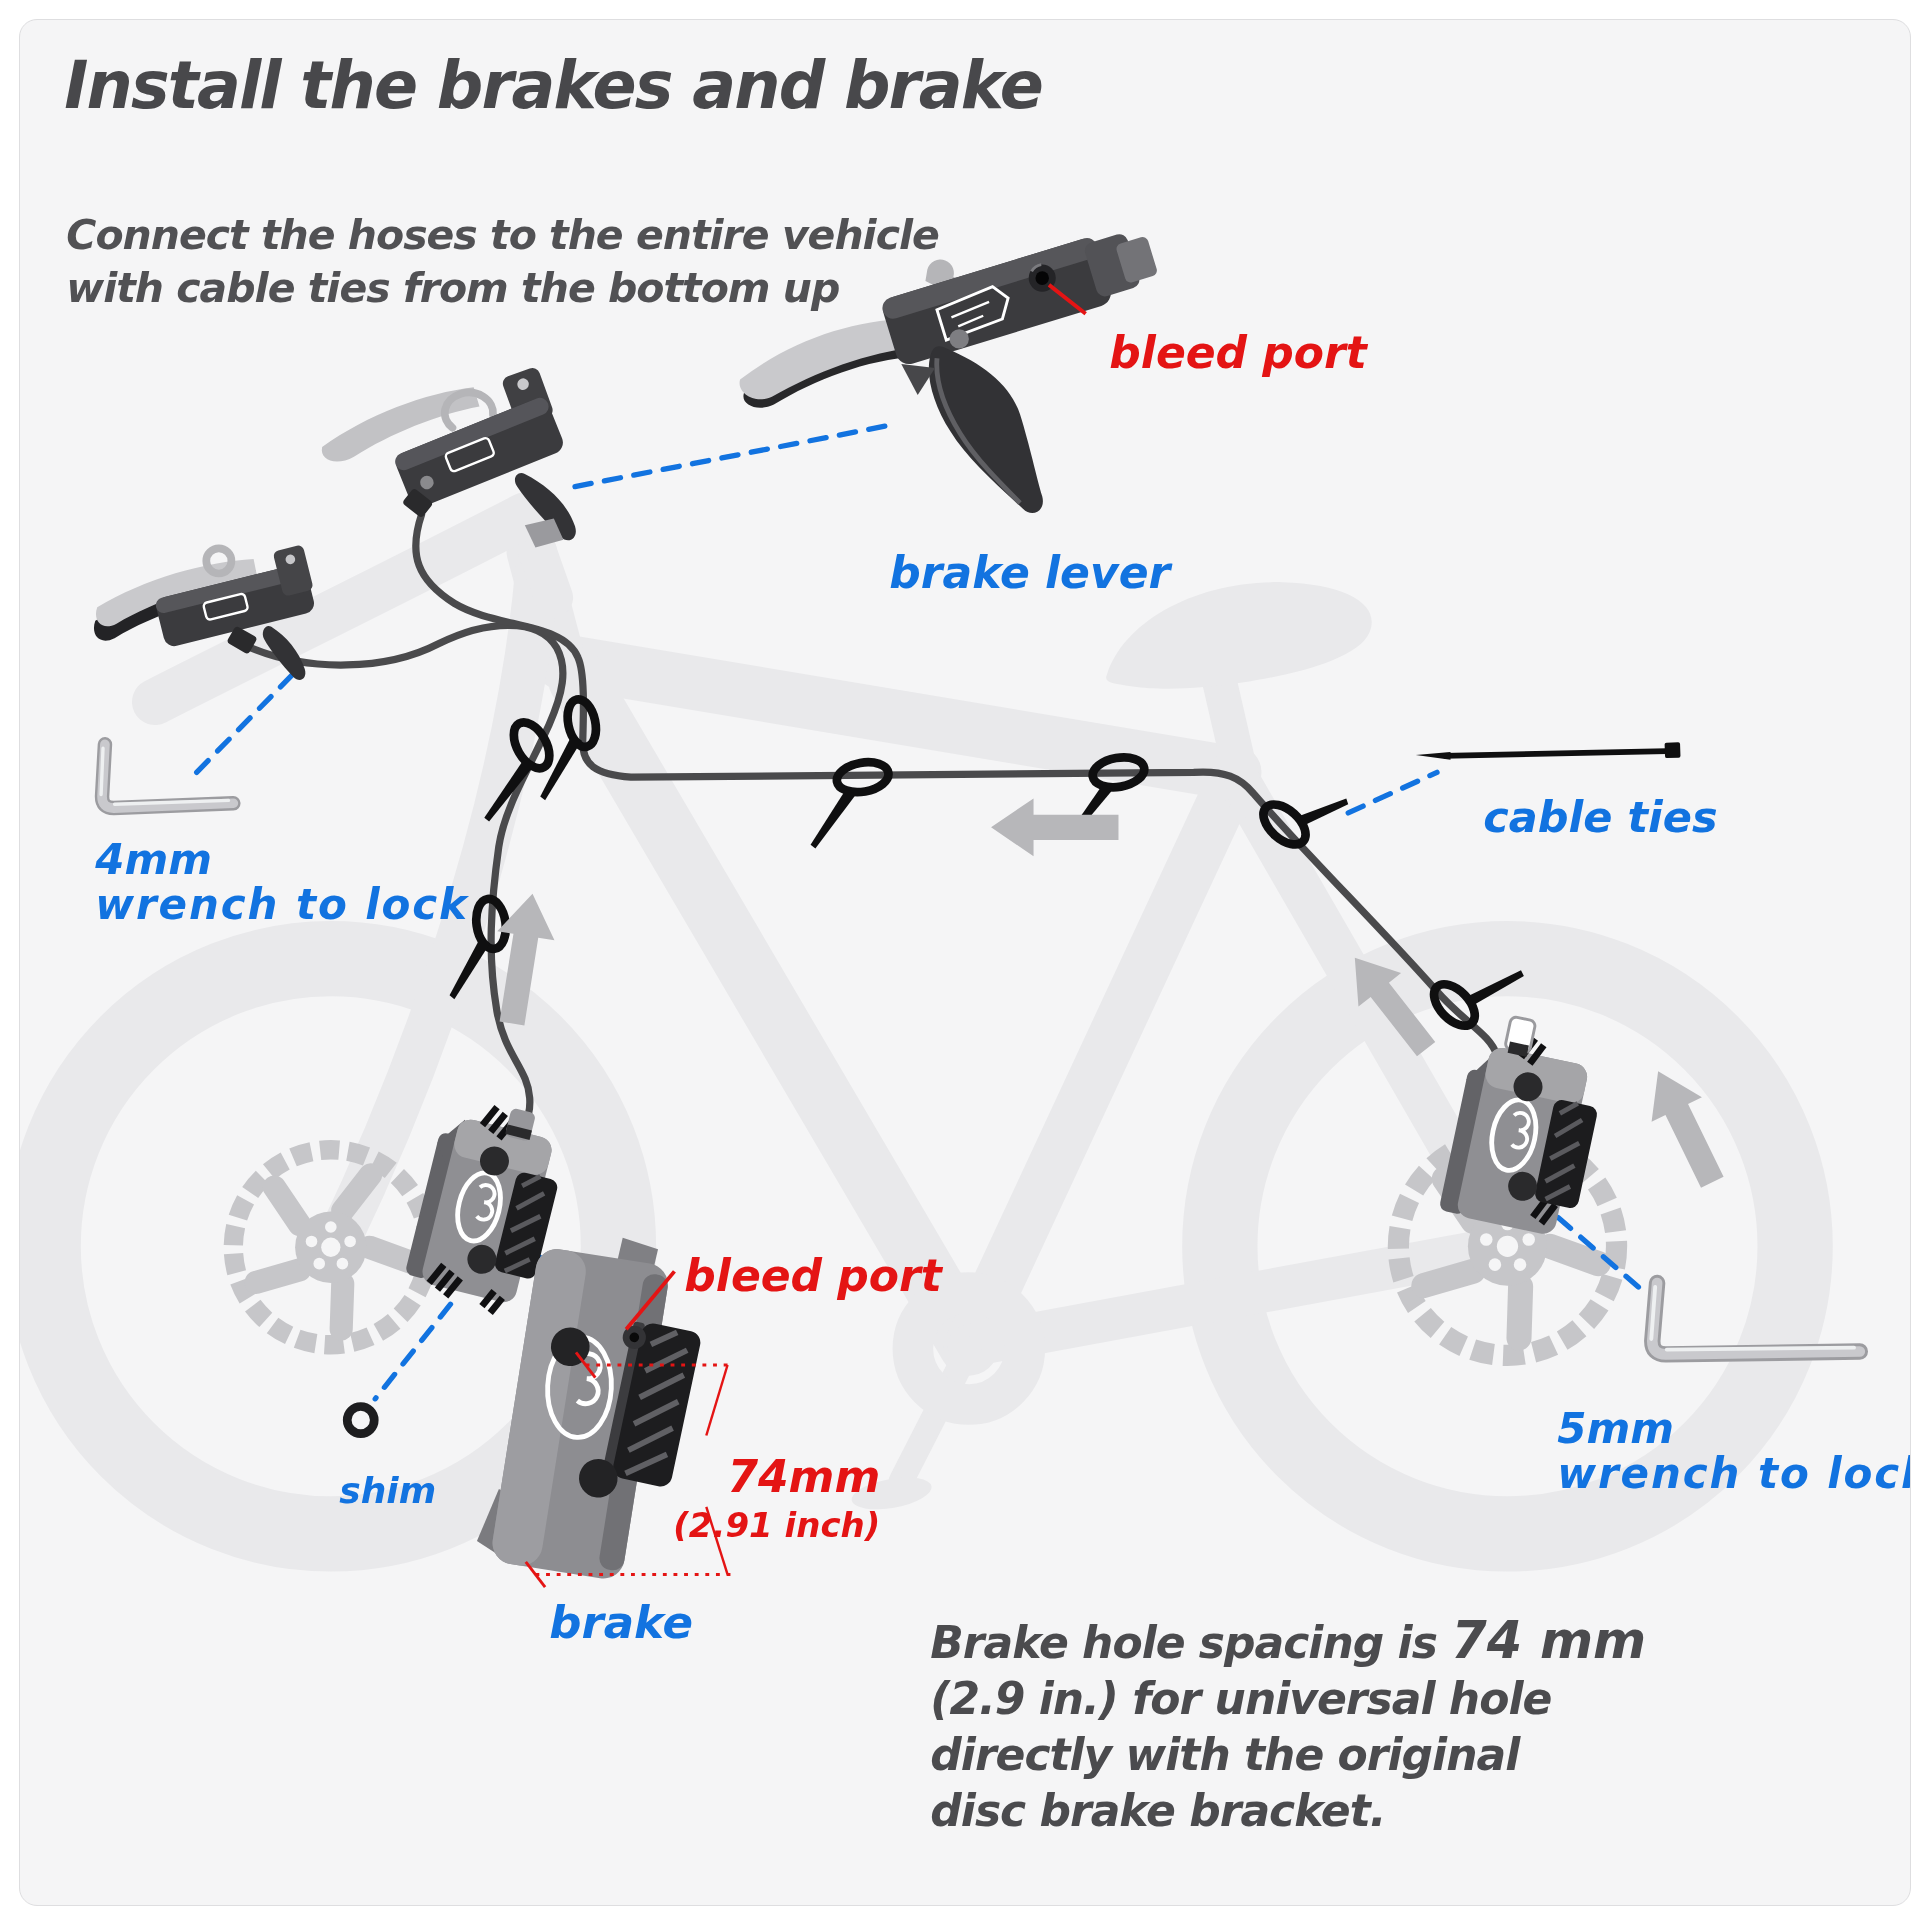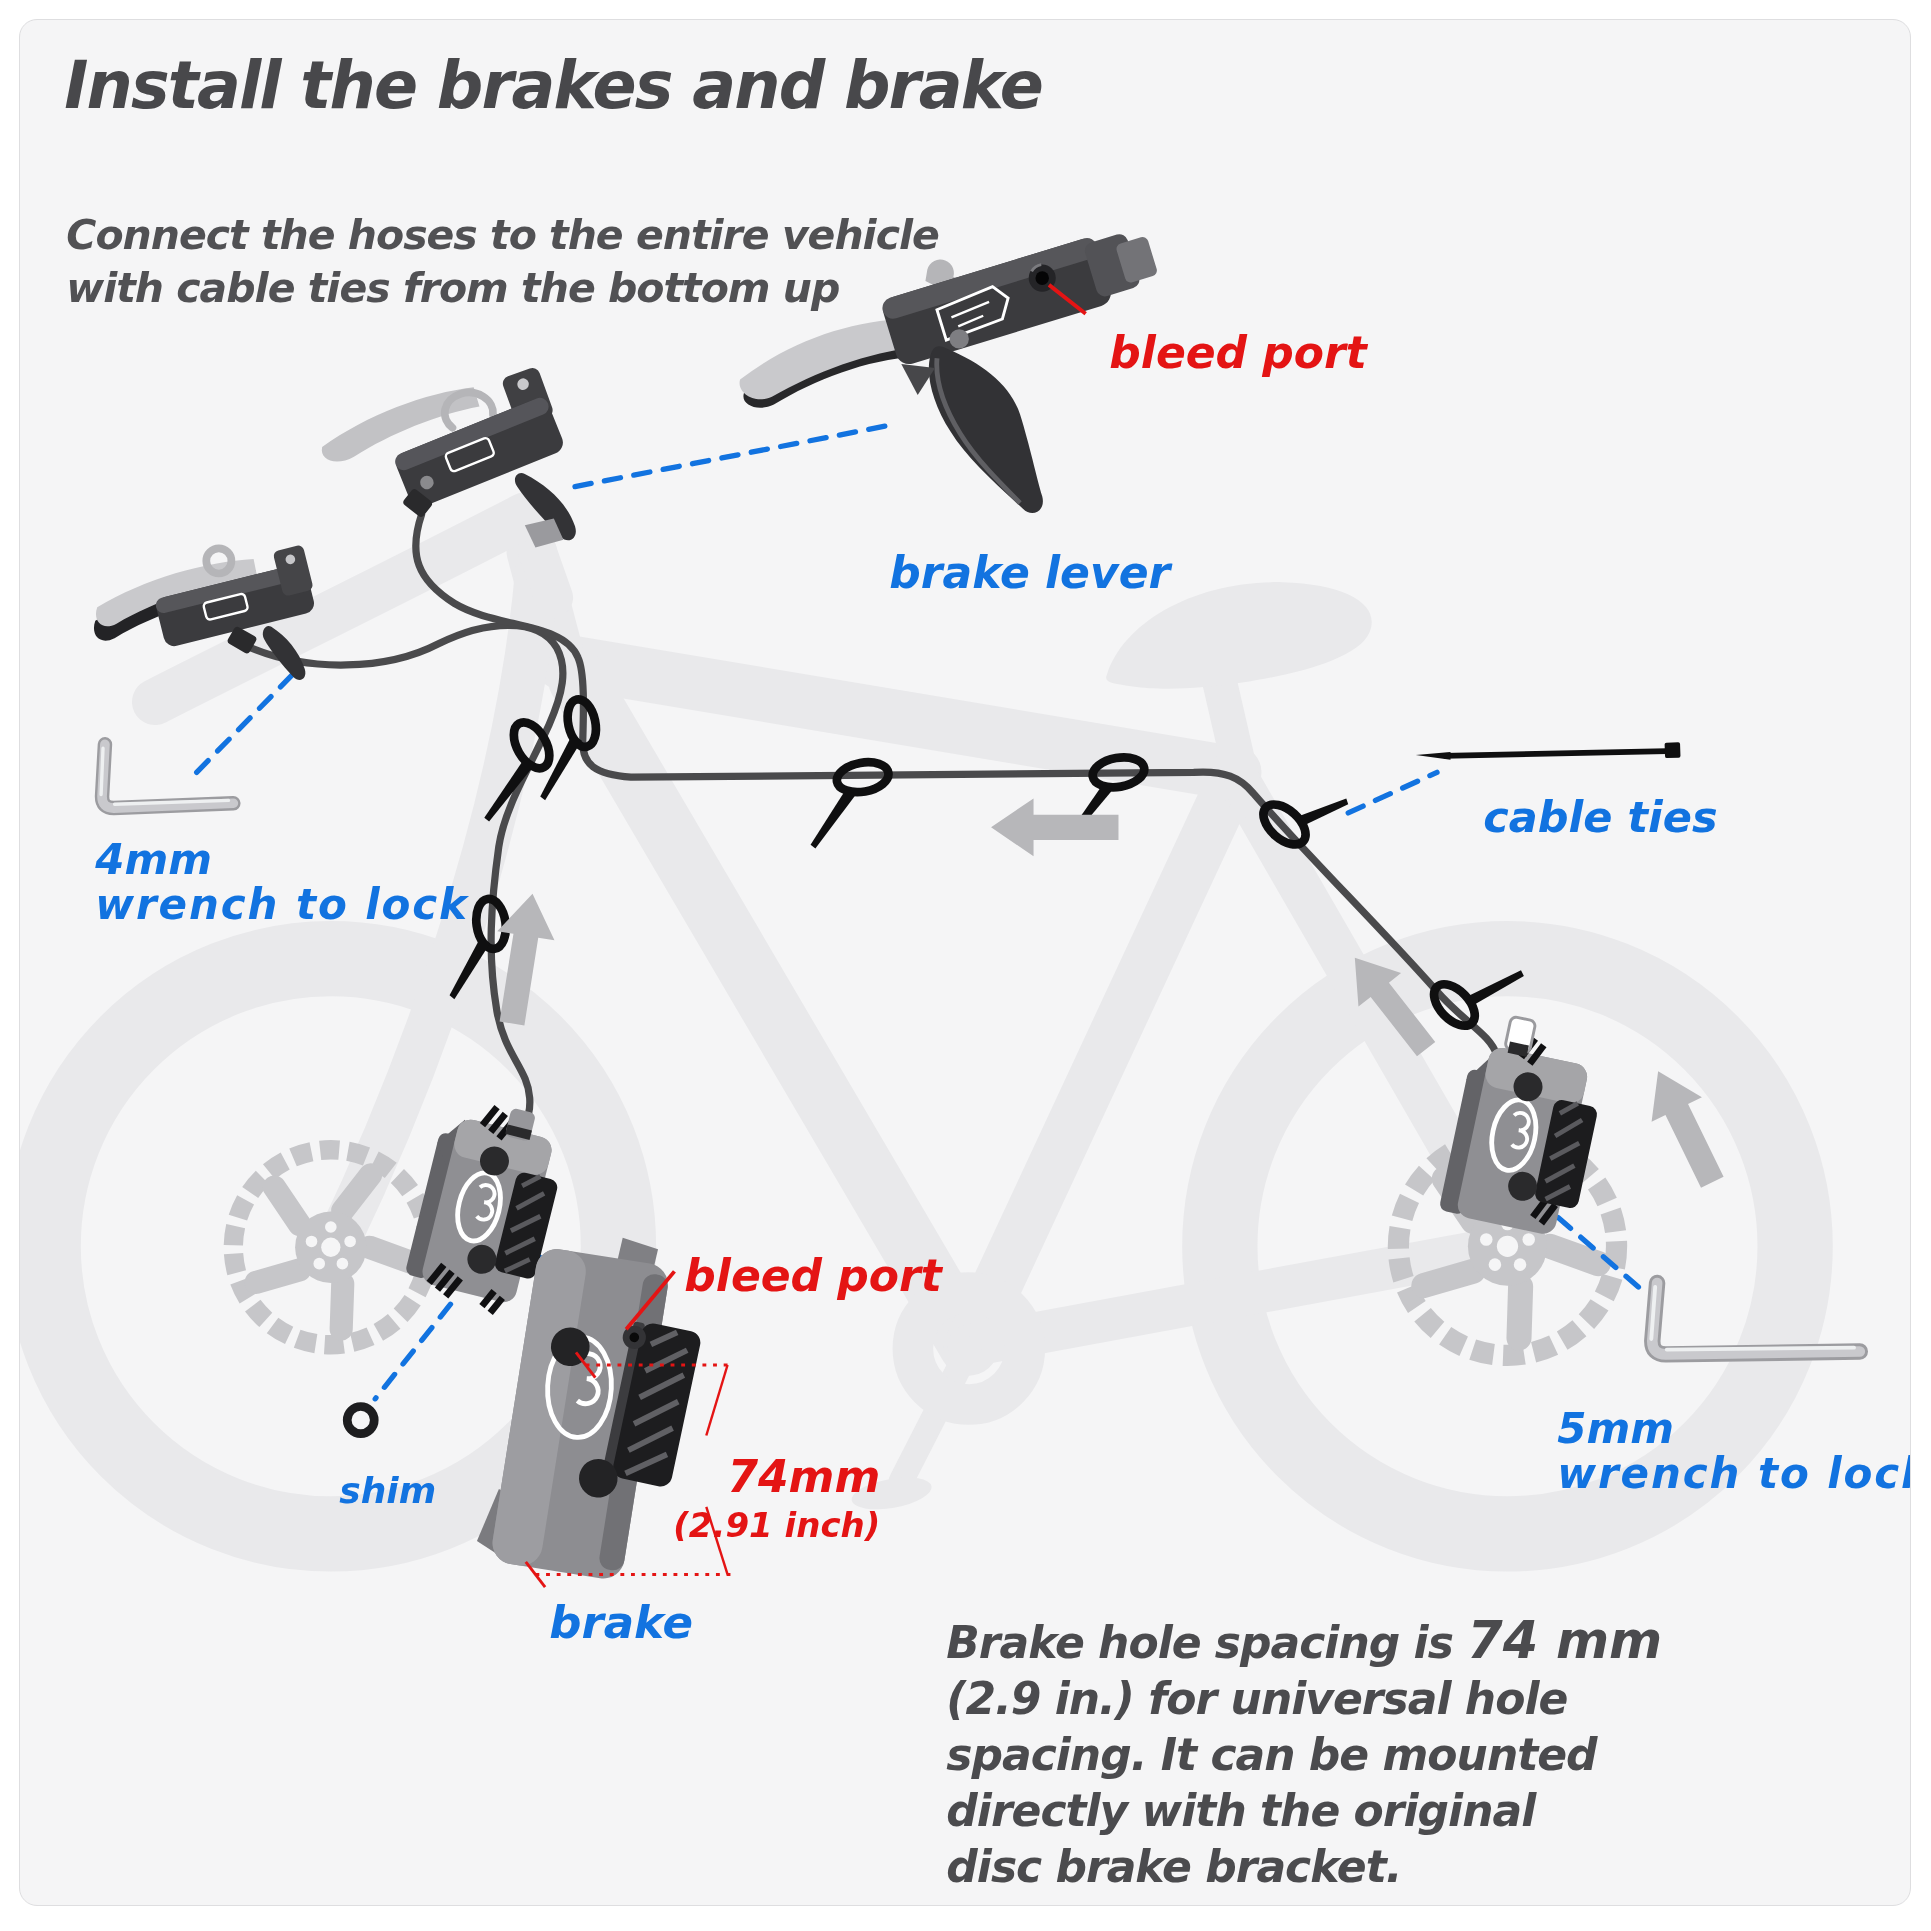--- a/index.html
+++ b/index.html
@@ -20,21 +20,21 @@
   .lbl-cable-ties{left:1463px;top:772px;font-size:43px;}
   .lbl-4mm{left:75px;top:817px;font-size:42px;line-height:45px;}
   .lbl-5mm{left:1537px;top:1386px;font-size:42px;line-height:45px;}
   .wrench-action{letter-spacing:1.9px;}
   .lbl-shim{left:319px;top:1450px;font-size:36px;}
   .lbl-bleed-bot{left:664px;top:1230px;font-size:44px;}
   .lbl-brake{left:529px;top:1576px;font-size:45px;}
   .lbl-dim{left:653px;top:1433px;font-size:44px;line-height:48px;text-align:right;}
   .lbl-dim .inch{font-size:34px;}
   .para{left:910px;top:1593px;font-size:44px;line-height:56px;font-weight:600;
-        color:#4b4b4e;letter-spacing:-1px;margin-left:16px;}
+        color:#4b4b4e;letter-spacing:-1px;}
   .para .bignum{font-size:51px;font-weight:800;letter-spacing:0;}
 </style>
 </head>
 <body>
 
 <div id="canvas">
  <div class="card">
 
   <svg width="1890" height="1885" viewBox="22 22 1958 1952">
 
@@ -387,20 +387,19 @@
   <div class="txt blue lbl-brake">brake</div>
 
   <div class="txt red lbl-dim">
     <div>74mm</div>
     <div class="inch">(2.91 inch)</div>
   </div>
 
   <div class="txt para">
     <div><span>Brake hole spacing is </span><span class="bignum">74 mm</span></div>
     <div>(2.9 in.) for universal hole</div>
-    <div>spacing. It can be mounted</div>
     <div>directly with the original</div>
     <div>disc brake bracket.</div>
   </div>
 
  </div>
 </div>
 
 
 </body></html>

